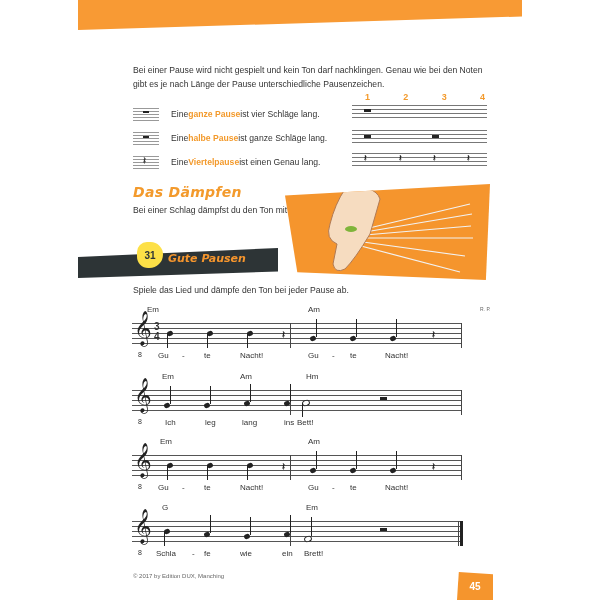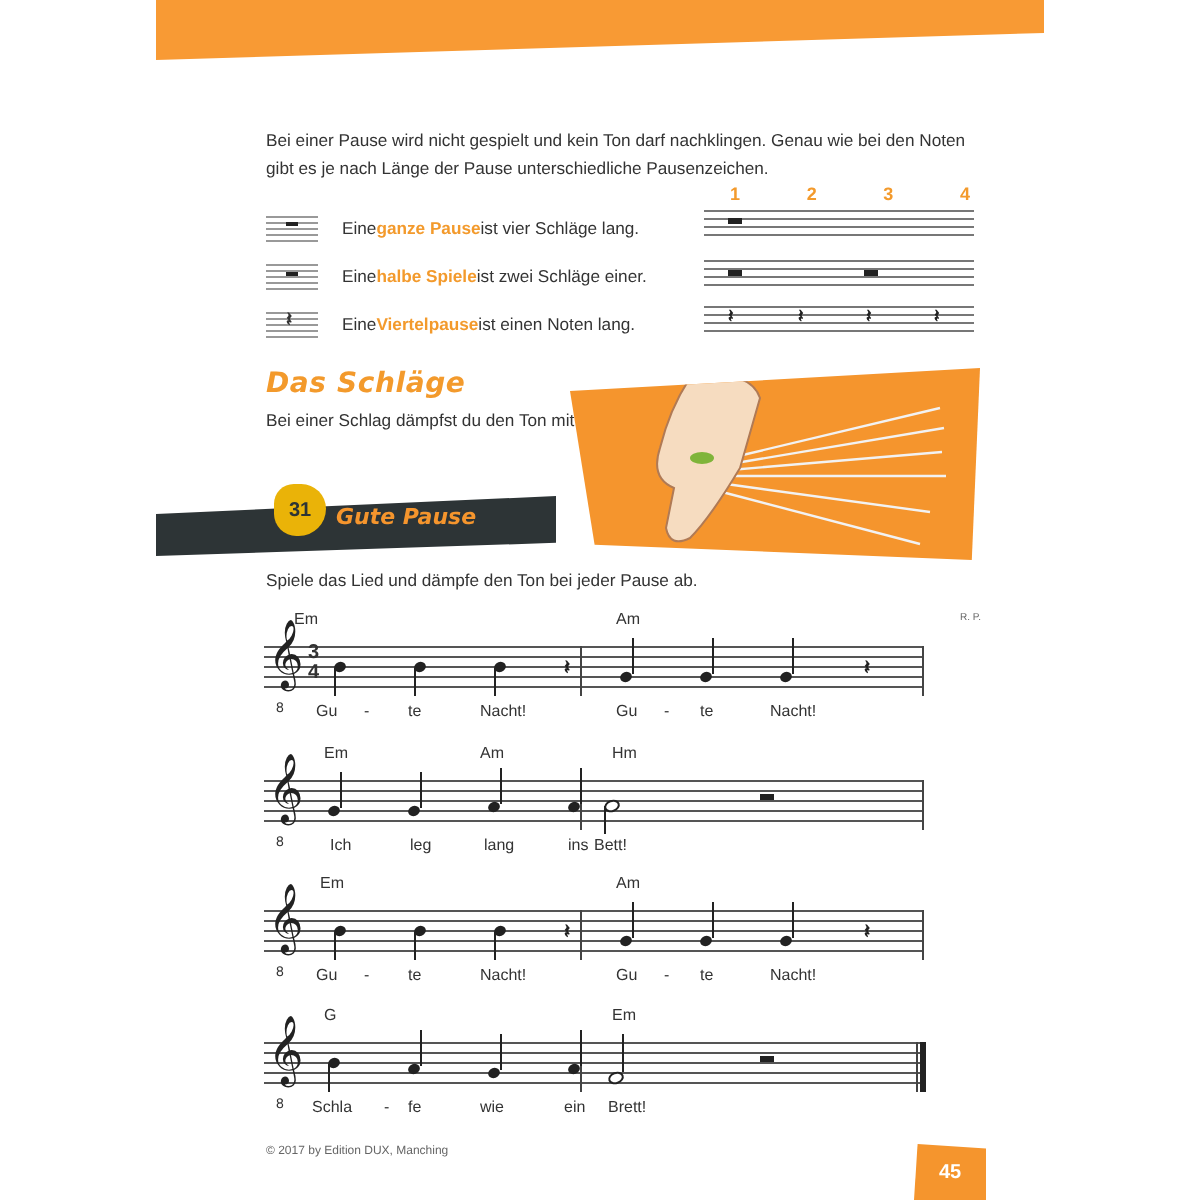--- a/index.html
+++ b/index.html
@@ -11,21 +11,21 @@
   .rest-row{position:absolute;left:133px;font-size:8.6px;color:#333;display:flex;align-items:center;}
   .mini-staff{width:26px;height:14px;position:relative;margin-right:12px;}
   .mini-staff i{position:absolute;left:0;width:26px;height:1px;background:#999;}
   .hl{color:#f39a2c;font-weight:bold;}
   .beatnums{position:absolute;top:92px;left:365px;width:120px;display:flex;justify-content:space-between;color:#f39a2c;font-size:9px;font-weight:bold;}
   .bigstaff{position:absolute;left:352px;width:135px;height:16px;}
   .bigstaff i{position:absolute;left:0;width:135px;height:1px;background:#777;}
   .rsym{position:absolute;font-size:9px;color:#222;font-weight:bold;}
   .illus{position:absolute;left:285px;top:184px;width:205px;height:96px;background:#f5952d;clip-path:polygon(0 12%,100% 0,98% 100%,6% 92%);}
   .banner{position:absolute;left:78px;top:248px;width:200px;height:30px;background:#2d3436;clip-path:polygon(0 30%,100% 0,100% 78%,0 100%);}
-  .pick{position:absolute;left:137px;top:242px;width:26px;height:26px;background:#eab308;border-radius:40% 50% 55% 45%;display:flex;align-items:center;justify-content:center;font-weight:bold;font-size:10px;color:#2d3436;}
+  .pick{position:absolute;left:137px;top:242px;width:26px;height:26px;background:#fde047;border-radius:40% 50% 55% 45%;display:flex;align-items:center;justify-content:center;font-weight:bold;font-size:10px;color:#2d3436;}
   .bantitle{position:absolute;left:168px;top:252px;font-family:"DejaVu Sans",sans-serif;font-style:italic;font-weight:bold;color:#f5952d;font-size:11px;}
   .system{position:absolute;left:132px;width:330px;height:60px;}
   .staff{position:absolute;left:0;top:18px;width:100%;height:24px;}
   .staff i{position:absolute;left:0;width:100%;height:1px;background:#555;}
   .bar{position:absolute;top:18px;width:1px;height:25px;background:#444;}
   .clef{position:absolute;left:2px;top:8px;font-size:30px;line-height:30px;color:#222;font-family:"DejaVu Serif",serif;}
   .eight{position:absolute;left:6px;top:46px;font-size:7px;color:#333;}
   .chord{position:absolute;top:0;font-size:8px;color:#333;}
   .lyr{position:absolute;top:46px;font-size:8px;color:#333;}
   .note{position:absolute;width:6px;height:5px;background:#222;border-radius:50%;transform:rotate(-20deg);}
@@ -61,35 +61,35 @@
   <div class="rest-row" style="top:131px;">
     <div class="mini-staff">
         <i style="top:1px"></i>
         <i style="top:4px"></i>
         <i style="top:7px"></i>
         <i style="top:10px"></i>
         <i style="top:13px"></i>
         <b style="position:absolute;left:10px;top:5px;width:6px;height:2px;background:#222"></b>
       </div>
     <span>Eine </span>
-      <span class="hl">halbe Spiele</span>
-      <span> ist zwei Schläge einer.</span>
+      <span class="hl">halbe Pause</span>
+      <span> ist ganze Schläge lang.</span>
   </div>
   <div class="rest-row" style="top:155px;">
     <div class="mini-staff">
         <i style="top:1px"></i>
         <i style="top:4px"></i>
         <i style="top:7px"></i>
         <i style="top:10px"></i>
         <i style="top:13px"></i>
         <b style="position:absolute;left:10px;top:0px;font-size:10px">𝄽</b>
       </div>
     <span>Eine </span>
       <span class="hl">Viertelpause</span>
-      <span> ist einen Noten lang.</span>
+      <span> ist einen Genau lang.</span>
   </div>
 
   <div class="beatnums">
     <span>1</span>
     <span>2</span>
     <span>3</span>
     <span>4</span>
   </div>
   <div class="bigstaff" style="top:105px;">
       <i style="top:0"></i>
@@ -110,41 +110,41 @@
       <i style="top:0"></i>
       <i style="top:4px"></i>
       <i style="top:8px"></i>
       <i style="top:12px"></i>
     <span class="rsym" style="left:12px;top:0">𝄽</span>
       <span class="rsym" style="left:47px;top:0">𝄽</span>
       <span class="rsym" style="left:81px;top:0">𝄽</span>
       <span class="rsym" style="left:115px;top:0">𝄽</span>
     </div>
 
-  <div class="h2" style="left:133px;top:184px;">Das Schläge</div>
+  <div class="h2" style="left:133px;top:184px;">Das Dämpfen</div>
   <div class="para" style="left:133px;top:203px;">Bei einer Schlag dämpfst du den Ton mit</div>
 
   <div class="illus">
     <svg width="205" height="96" viewBox="0 0 205 96">
       <g stroke="#f2f2f2" stroke-width="1.2">
         <line x1="80" y1="45" x2="185" y2="20"></line>
           <line x1="80" y1="48" x2="187" y2="30"></line>
         <line x1="80" y1="51" x2="186" y2="42"></line>
           <line x1="80" y1="54" x2="188" y2="54"></line>
         <line x1="78" y1="58" x2="180" y2="72"></line>
           <line x1="76" y1="62" x2="175" y2="88"></line>
       </g>
       <path d="M60 5 Q90 0 95 15 L85 50 Q70 75 60 85 Q50 90 48 80 L52 60 Q40 55 45 40 Q50 20 60 5Z" fill="#f6dcc0" stroke="#b07a55" stroke-width="1"></path>
       <ellipse cx="66" cy="45" rx="6" ry="3" fill="#7fb43a"></ellipse>
     </svg>
   </div>
 
   <div class="banner"></div>
   <div class="pick">31</div>
-  <div class="bantitle">Gute Pause</div>
+  <div class="bantitle">Gute Pausen</div>
 
   <div class="para" style="left:133px;top:283px;">Spiele das Lied und dämpfe den Ton bei jeder Pause ab.</div>
   <div style="position:absolute;left:480px;top:306px;font-size:5px;color:#666;">R. P.</div>
 
   <div class="system" style="top:305px;">
     <div class="staff">
         <i style="top:0"></i>
         <i style="top:5px"></i>
         <i style="top:10px"></i>
         <i style="top:15px"></i>

